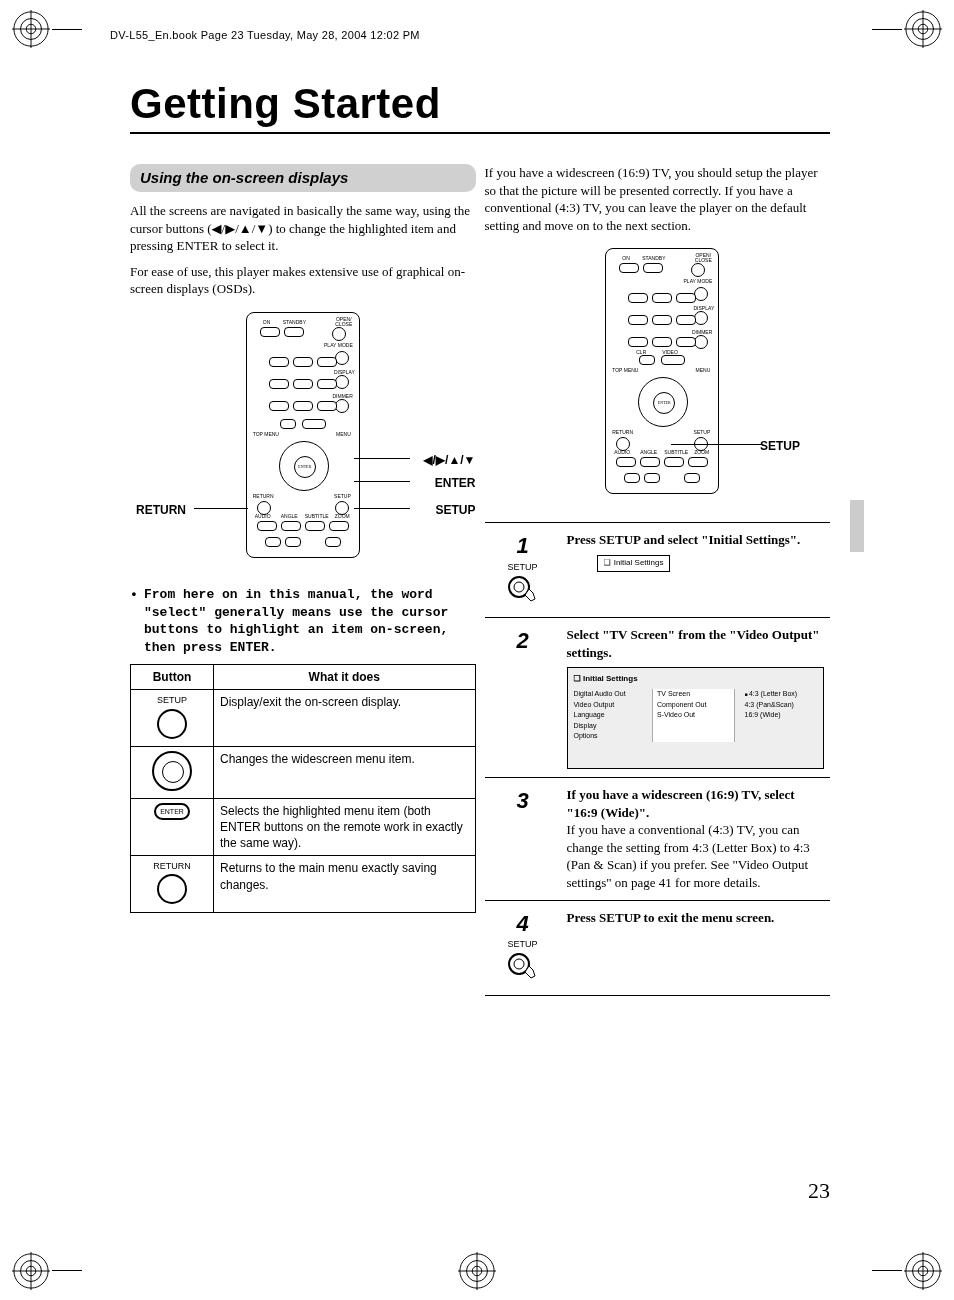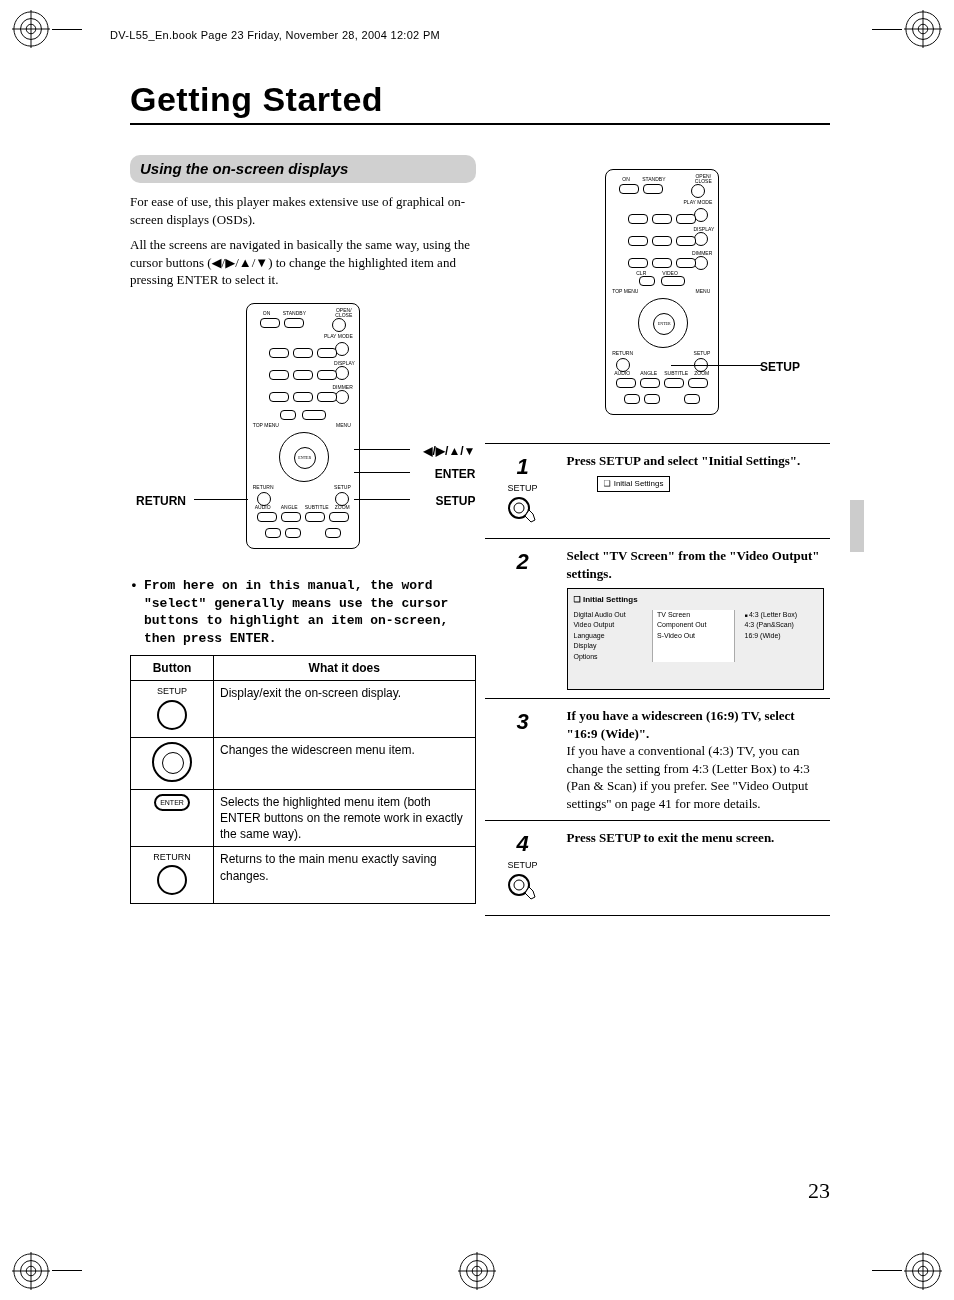--- a/index.html
+++ b/index.html
@@ -32,21 +32,21 @@
   }
   .page {
     position: absolute;
     top: 80px;
     left: 130px;
     width: 700px;
   }
   h1 {
     font-family: Arial, Helvetica, sans-serif;
     font-weight: bold;
-    font-size: 34px;
+    font-size: 42px;
     margin: 0 0 4px 0;
     letter-spacing: 0.5px;
   }
   .rule {
     border-top: 2px solid #000;
     margin-bottom: 30px;
   }
   .cols {
     display: flex;
     gap: 9px;
@@ -308,34 +308,34 @@
       <circle cx="20" cy="20" r="5" fill="none" stroke="#000"></circle>
       <line x1="0" y1="20" x2="40" y2="20" stroke="#000"></line>
       <line x1="20" y1="0" x2="20" y2="40" stroke="#000"></line>
     </svg>
 </div>
 <div class="cropline" style="top:29px; left:52px; width:30px; height:1px;"></div>
 <div class="cropline" style="top:29px; right:52px; width:30px; height:1px;"></div>
 <div class="cropline" style="bottom:29px; left:52px; width:30px; height:1px;"></div>
 <div class="cropline" style="bottom:29px; right:52px; width:30px; height:1px;"></div>
 
-<div class="header-line">DV-L55_En.book  Page 23  Friday, November 28, 2004  12:02 PM</div>
+<div class="header-line">DV-L55_En.book  Page 23  Tuesday, May 28, 2004  12:02 PM</div>
 
 <div class="side-tab"></div>
 
 <div class="page">
   <h1>Getting Started</h1>
   <div class="rule"></div>
 
   <div class="cols">
 
     <div class="col">
       <div class="section-head">Using the on-screen displays</div>
+      <p>All the screens are navigated in basically the same way, using the cursor buttons (◀/▶/▲/▼) to change the highlighted item and pressing ENTER to select it.</p>
       <p>For ease of use, this player makes extensive use of graphical on-screen displays (OSDs).</p>
-      <p>All the screens are navigated in basically the same way, using the cursor buttons (◀/▶/▲/▼) to change the highlighted item and pressing ENTER to select it.</p>
 
       <div class="remote-box" style="position:relative; height:260px;">
         <div class="remote">
           <span class="tinylbl" style="top:6px; left:16px;">ON</span>
           <span class="tinylbl" style="top:6px; left:36px;">STANDBY</span>
           <span class="tinylbl" style="top:4px; left:82px; line-height:5px;">OPEN/
 CLOSE</span>
           <div class="row" style="top:14px;">
               <div class="rbtn"></div>
               <div class="rbtn"></div>
@@ -437,20 +437,21 @@
             <span>RETURN</span><br>
             <span class="icon-btn"></span>
           </td>
           <td>Returns to the main menu exactly saving changes.</td>
         </tr>
       </tbody>
         </table>
     </div>
 
     <div class="col">
+      <p>If you have a widescreen (16:9) TV, you should setup the player so that the picture will be presented correctly. If you have a conventional (4:3) TV, you can leave the player on the default setting and move on to the next section.</p>
 
       <div class="remote-box" style="position:relative; height:260px;">
         <div class="remote" style="margin-left:10px;">
           <span class="tinylbl" style="top:6px; left:16px;">ON</span>
           <span class="tinylbl" style="top:6px; left:36px;">STANDBY</span>
           <span class="tinylbl" style="top:4px; left:82px; line-height:5px;">OPEN/
 CLOSE</span>
           <div class="row" style="top:14px;">
               <div class="rbtn"></div>
               <div class="rbtn"></div>

